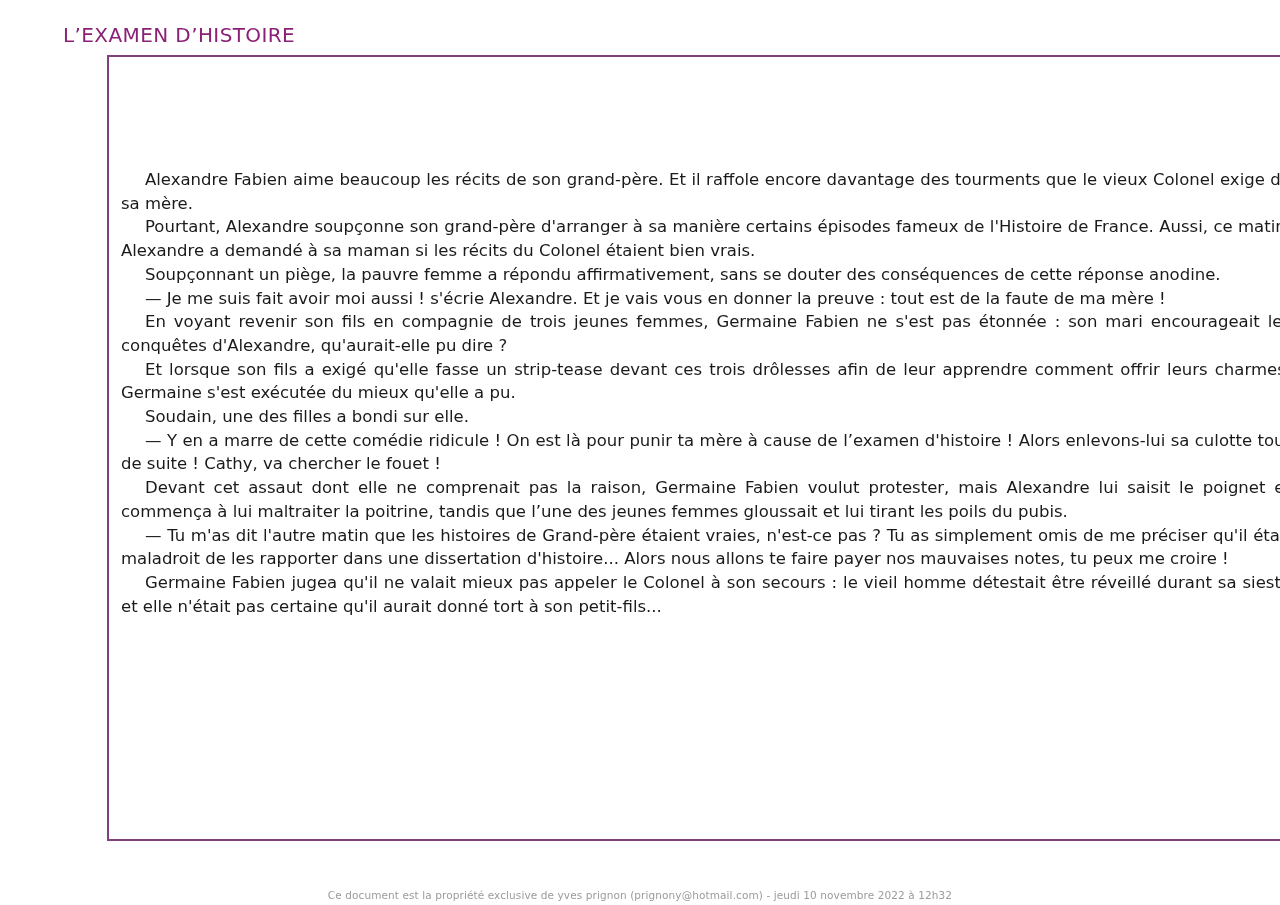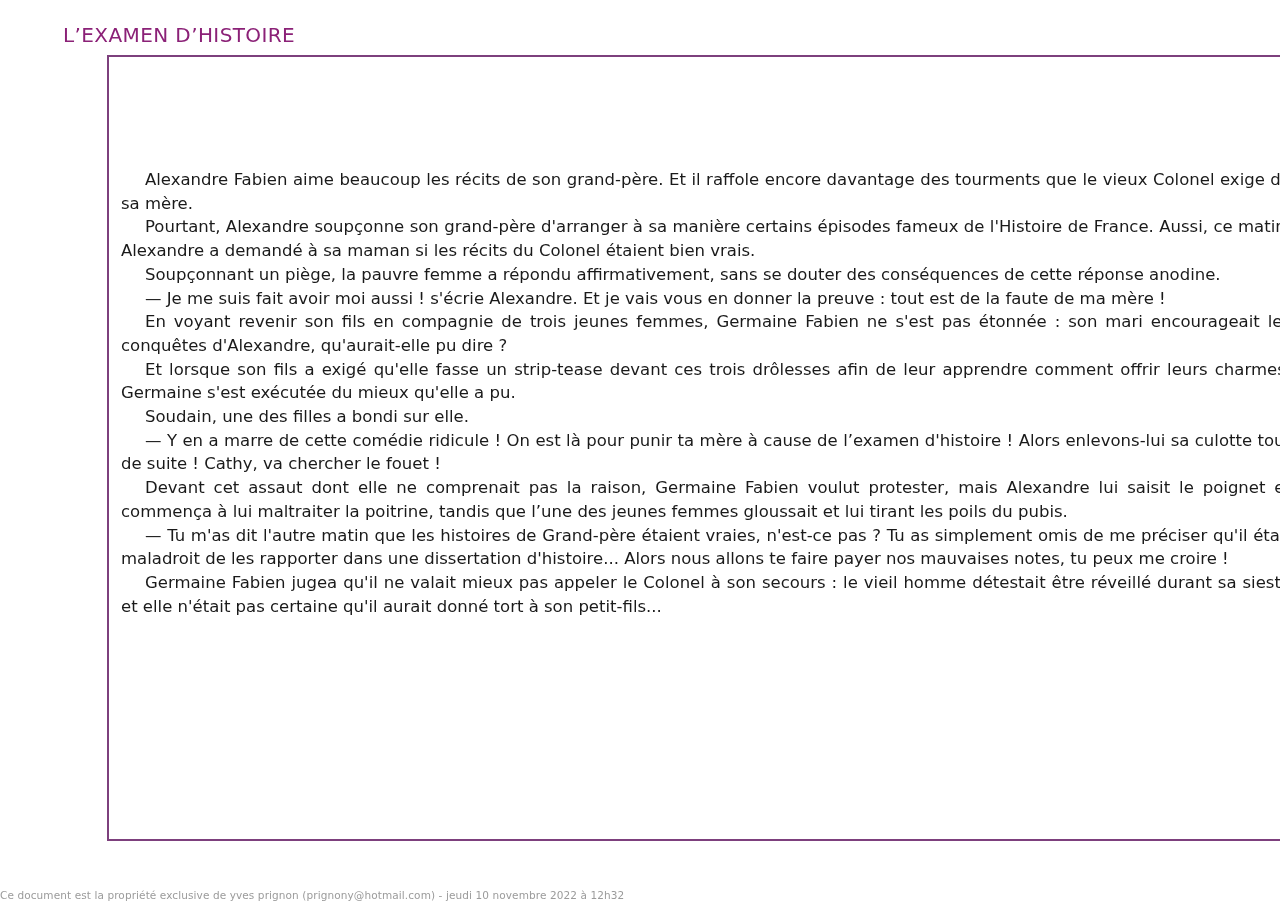--- a/index.html
+++ b/index.html
@@ -43,20 +43,21 @@
   }
   .story-body p {
     margin: 0;
     text-indent: 24px;
   }
   .doc-footer {
     position: absolute;
     left: 0;
     right: 0;
     top: 889px;
+    text-align: center;
     font-size: 10.5px;
     color: #9B9B9B;
     letter-spacing: 0.1px;
   }
 </style>
 </head>
 <body>
 
 <div class="doc-title">L’EXAMEN D’HISTOIRE</div>
 

